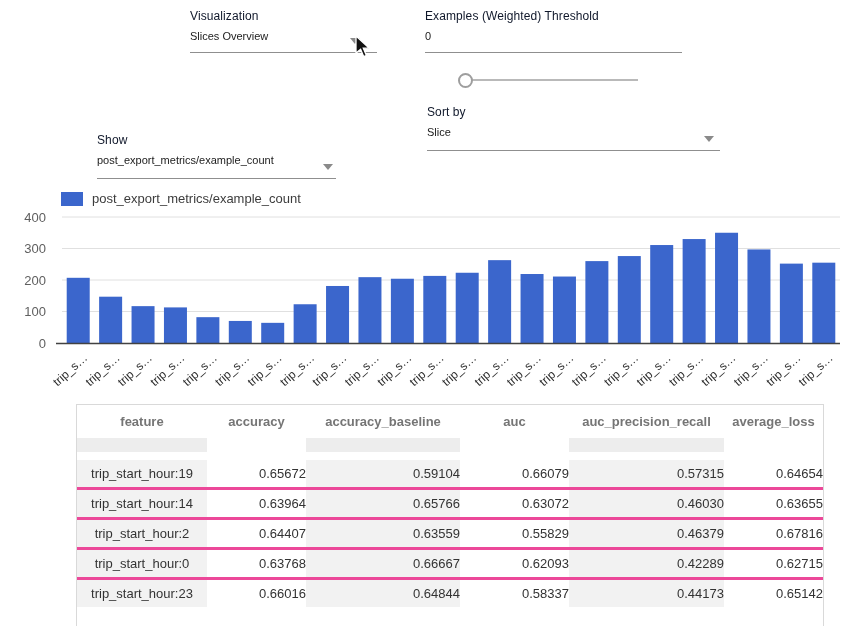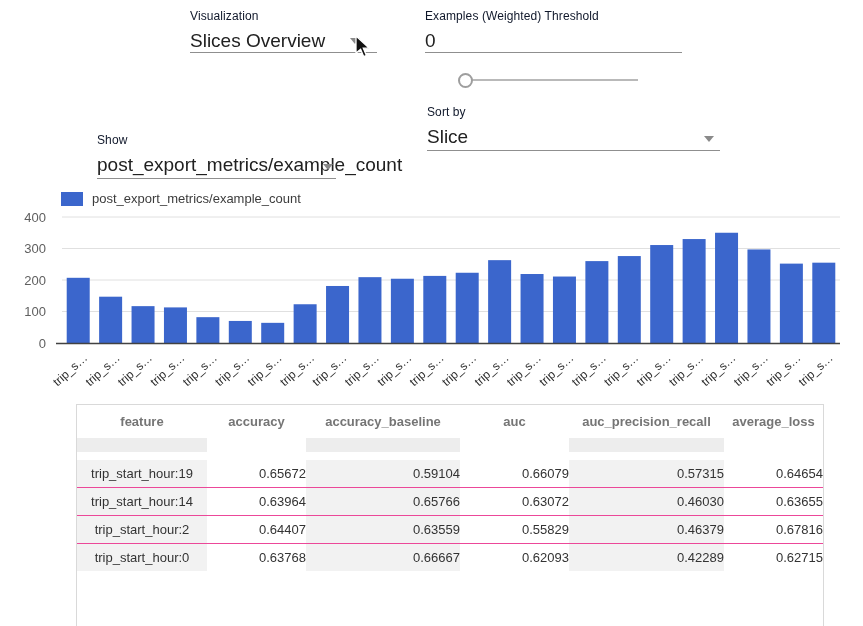--- a/index.html
+++ b/index.html
@@ -3,21 +3,21 @@
 <meta charset="utf-8">
 <style>
   html,body { margin:0; padding:0; background:#ffffff; }
   body { width:863px; height:626px; overflow:hidden;
          font-family:"Liberation Sans", sans-serif; }
   .canvas { position:relative; width:863px; height:626px; background:#fff; }
 
   
   .ctrl { position:absolute; }
   .ctrl-label { font-size:12px; color:#0f172a; letter-spacing:.1px; }
-  .ctrl-value { font-size:19px; color:#212121; margin-top:7px; white-space:nowrap; }
+  .ctrl-value { font-size:11px; color:#212121; margin-top:7px; white-space:nowrap; }
   .underline { position:absolute; left:0; right:0; height:1px; background:#8f8f8f; }
   .dd-arrow { position:absolute; width:0; height:0;
               border-left:5.5px solid transparent; border-right:5.5px solid transparent;
               border-top:6px solid #8a8a8a; }
 
   
   .slider { position:absolute; left:458px; top:71px; width:180px; height:18px; }
   .slider-track { position:absolute; left:7px; right:0; top:8px; height:2px; background:#b9b9b9; }
   .slider-thumb { position:absolute; left:0; top:2px; width:11px; height:11px;
                   border:2px solid #9e9e9e; border-radius:50%; background:#fff; }
@@ -32,21 +32,21 @@
   .chart-svg { position:absolute; left:0; top:210px; }
 
   
   .tablewrap { position:absolute; left:76px; top:404px; width:746px; height:222px;
                overflow:hidden; border:1px solid #d9d9d9; border-bottom:none; background:#fff; }
   table.metrics { border-collapse:collapse; table-layout:fixed; width:746px; font-size:13px; }
   table.metrics th { height:33px; font-weight:700; color:#757575; text-align:center;
                      padding:0; background:#fff; cursor:pointer; }
   tr.filter-row td { height:14px; padding:0; border-bottom:8px solid #fff; }
   tr.filter-row td.stripe { background:#ededed; }
-  tr.data-row td { height:27px; padding:0; color:#333; border-top:1px solid #ec4899; }
+  tr.data-row td { height:27px; padding:0; color:#333; border-top:3px solid #ec4899; }
   tr.data-row:first-child td { border-top:1px solid #c9c9c9; }
   tr.data-row td.stripe { background:#f2f2f2; }
   td.feature { text-align:center; }
   td.num { text-align:right; padding-right:14px; }
 </style>
 </head>
 <body>
 
 <div class="canvas">
 
@@ -206,17 +206,25 @@
             <td class="num">0.67816</td>
           </tr>
           <tr class="data-row">
             <td class="feature stripe">trip_start_hour:0</td>
             <td class="num">0.63768</td>
             <td class="num stripe">0.66667</td>
             <td class="num">0.62093</td>
             <td class="num stripe">0.42289</td>
             <td class="num">0.62715</td>
           </tr>
+          <tr class="data-row">
+            <td class="feature stripe">trip_start_hour:23</td>
+            <td class="num">0.66016</td>
+            <td class="num stripe">0.64844</td>
+            <td class="num">0.58337</td>
+            <td class="num stripe">0.44173</td>
+            <td class="num">0.65142</td>
+          </tr>
         </tbody>
     </table>
   </div>
 
 </div>
 
 </body></html>

